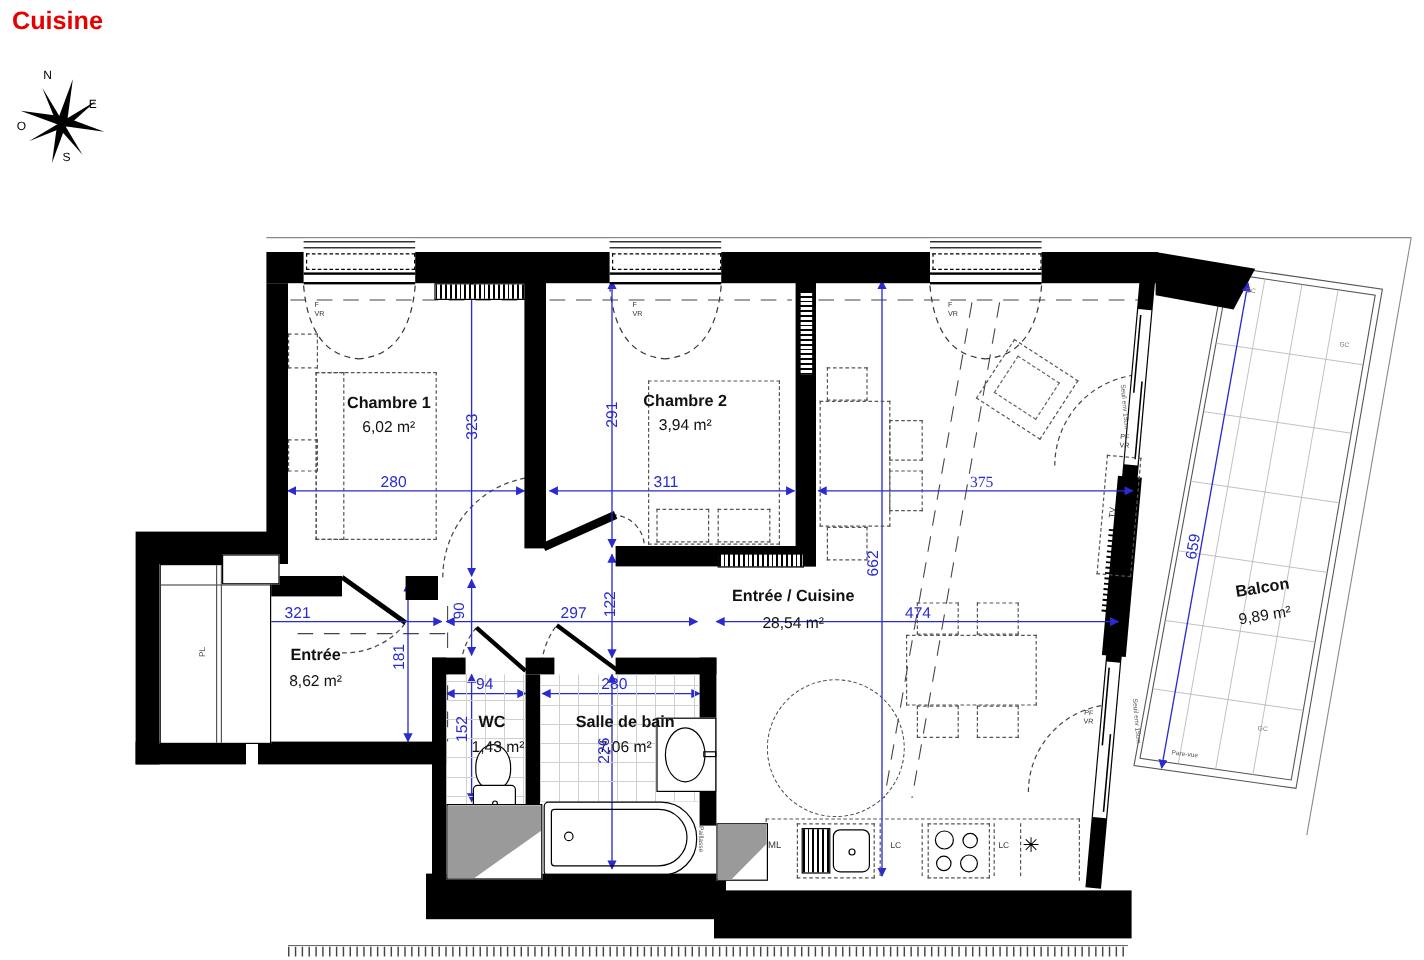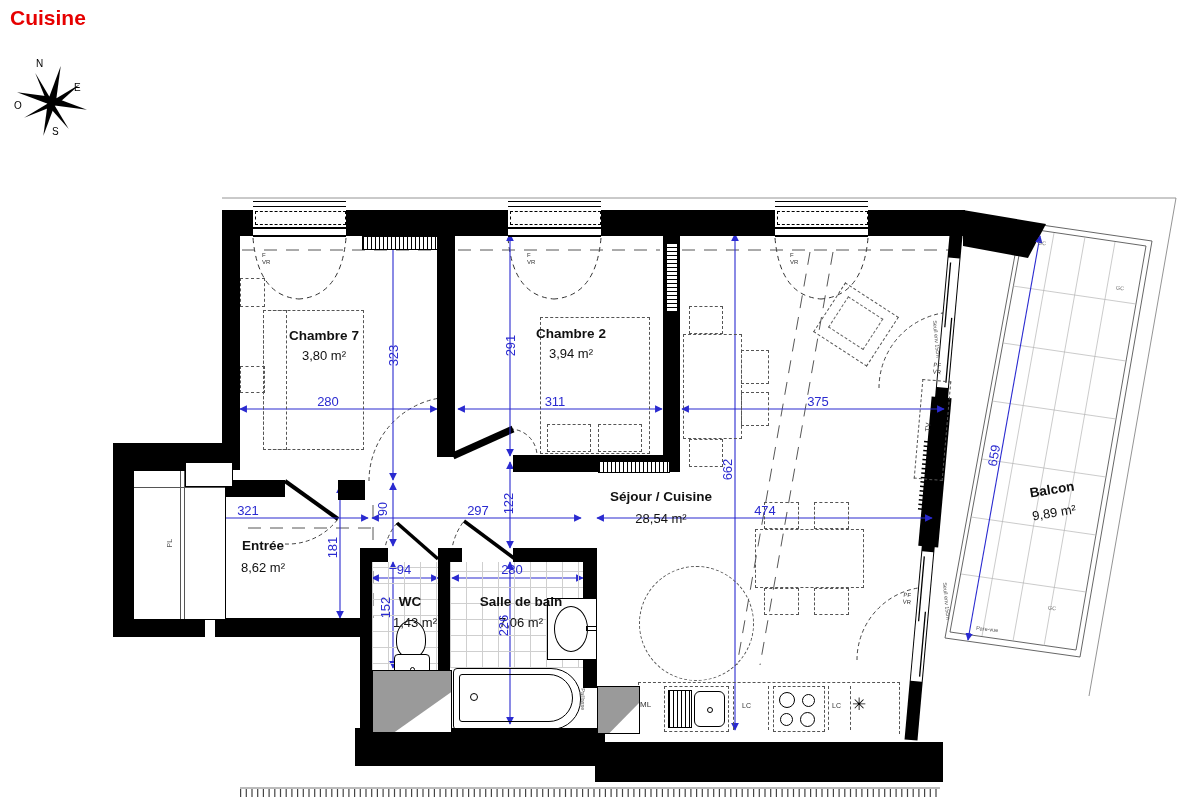--- a/index.html
+++ b/index.html
@@ -275,38 +275,38 @@
         <polygon points="75,28 54,49 58,53"></polygon>
         <polygon points="29,74 54,49 58,53"></polygon>
       </g>
     </svg>
     <div class="abs" style="left:36px;top:8px;font-size:10px;">N</div>
     <div class="abs" style="left:74px;top:32px;font-size:10px;">E</div>
     <div class="abs" style="left:52px;top:76px;font-size:10px;">S</div>
     <div class="abs" style="left:14px;top:50px;font-size:10px;">O</div>
   </div>
 
-  <div class="roomname" style="left:274px;top:328px;width:100px;">Chambre 7</div>
-  <div class="roomarea" style="left:274px;top:348px;width:100px;">3,80 m²</div>
+  <div class="roomname" style="left:274px;top:328px;width:100px;">Chambre 1</div>
+  <div class="roomarea" style="left:274px;top:348px;width:100px;">6,02 m²</div>
   <div class="roomname" style="left:521px;top:326px;width:100px;">Chambre 2</div>
   <div class="roomarea" style="left:521px;top:346px;width:100px;">3,94 m²</div>
-  <div class="roomname" style="left:591px;top:489px;width:140px;">Séjour / Cuisine</div>
+  <div class="roomname" style="left:591px;top:489px;width:140px;">Entrée / Cuisine</div>
   <div class="roomarea" style="left:591px;top:511px;width:140px;">28,54 m²</div>
   <div class="roomname" style="left:215px;top:538px;width:96px;">Entrée</div>
   <div class="roomarea" style="left:215px;top:560px;width:96px;">8,62 m²</div>
   <div class="roomname" style="left:382px;top:594px;width:56px;">WC</div>
   <div class="roomarea" style="left:385px;top:615px;width:60px;">1,43 m²</div>
   <div class="roomname" style="left:471px;top:594px;width:100px;">Salle de bain</div>
   <div class="roomarea" style="left:471px;top:615px;width:100px;">7,06 m²</div>
   <div class="roomname" style="left:1012px;top:482px;width:80px;transform:rotate(-9deg);">Balcon</div>
   <div class="roomarea" style="left:1014px;top:505px;width:80px;transform:rotate(-9deg);">9,89 m²</div>
 
   <div class="dim" style="left:308px;top:394px;width:40px;">280</div>
   <div class="dim" style="left:535px;top:394px;width:40px;">311</div>
-  <div class="dim" style="left:798px;top:394px;width:40px;">375</div>
+  <div class="dim" style="left:798px;top:394px;width:40px;font-family:Liberation Serif, serif;">375</div>
   <div class="dim" style="left:228px;top:503px;width:40px;">321</div>
   <div class="dim" style="left:458px;top:503px;width:40px;">297</div>
   <div class="dim" style="left:745px;top:503px;width:40px;">474</div>
   <div class="dim" style="left:384px;top:562px;width:40px;">94</div>
   <div class="dim" style="left:492px;top:562px;width:40px;">280</div>
   <div class="dim dimv" style="left:373px;top:348px;width:40px;">323</div>
   <div class="dim dimv" style="left:490px;top:338px;width:40px;">291</div>
   <div class="dim dimv" style="left:365px;top:502px;width:36px;font-size:12.5px;">90</div>
   <div class="dim dimv" style="left:488px;top:496px;width:40px;">122</div>
   <div class="dim dimv" style="left:312px;top:540px;width:40px;">181</div>

